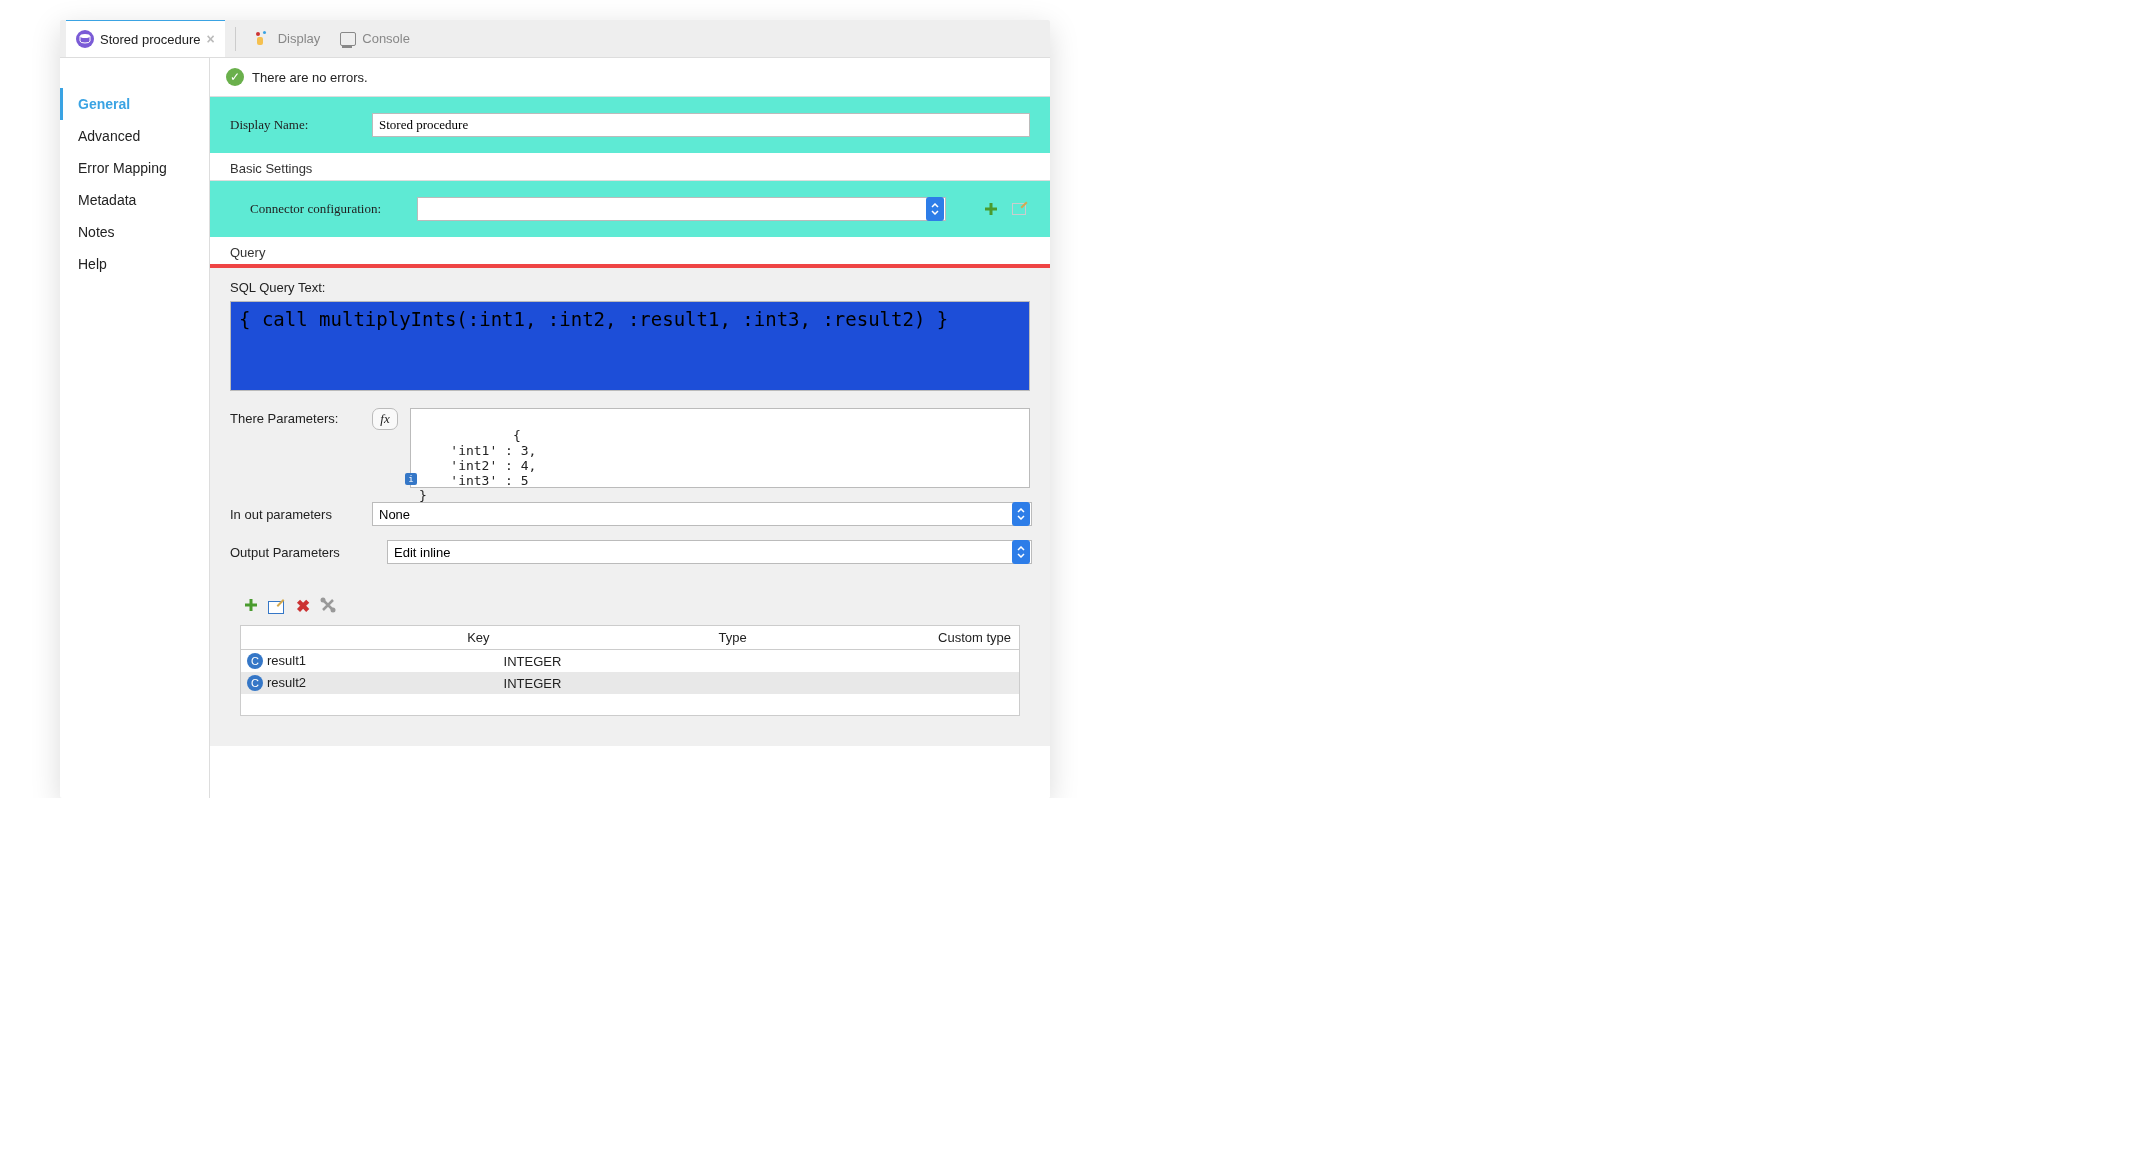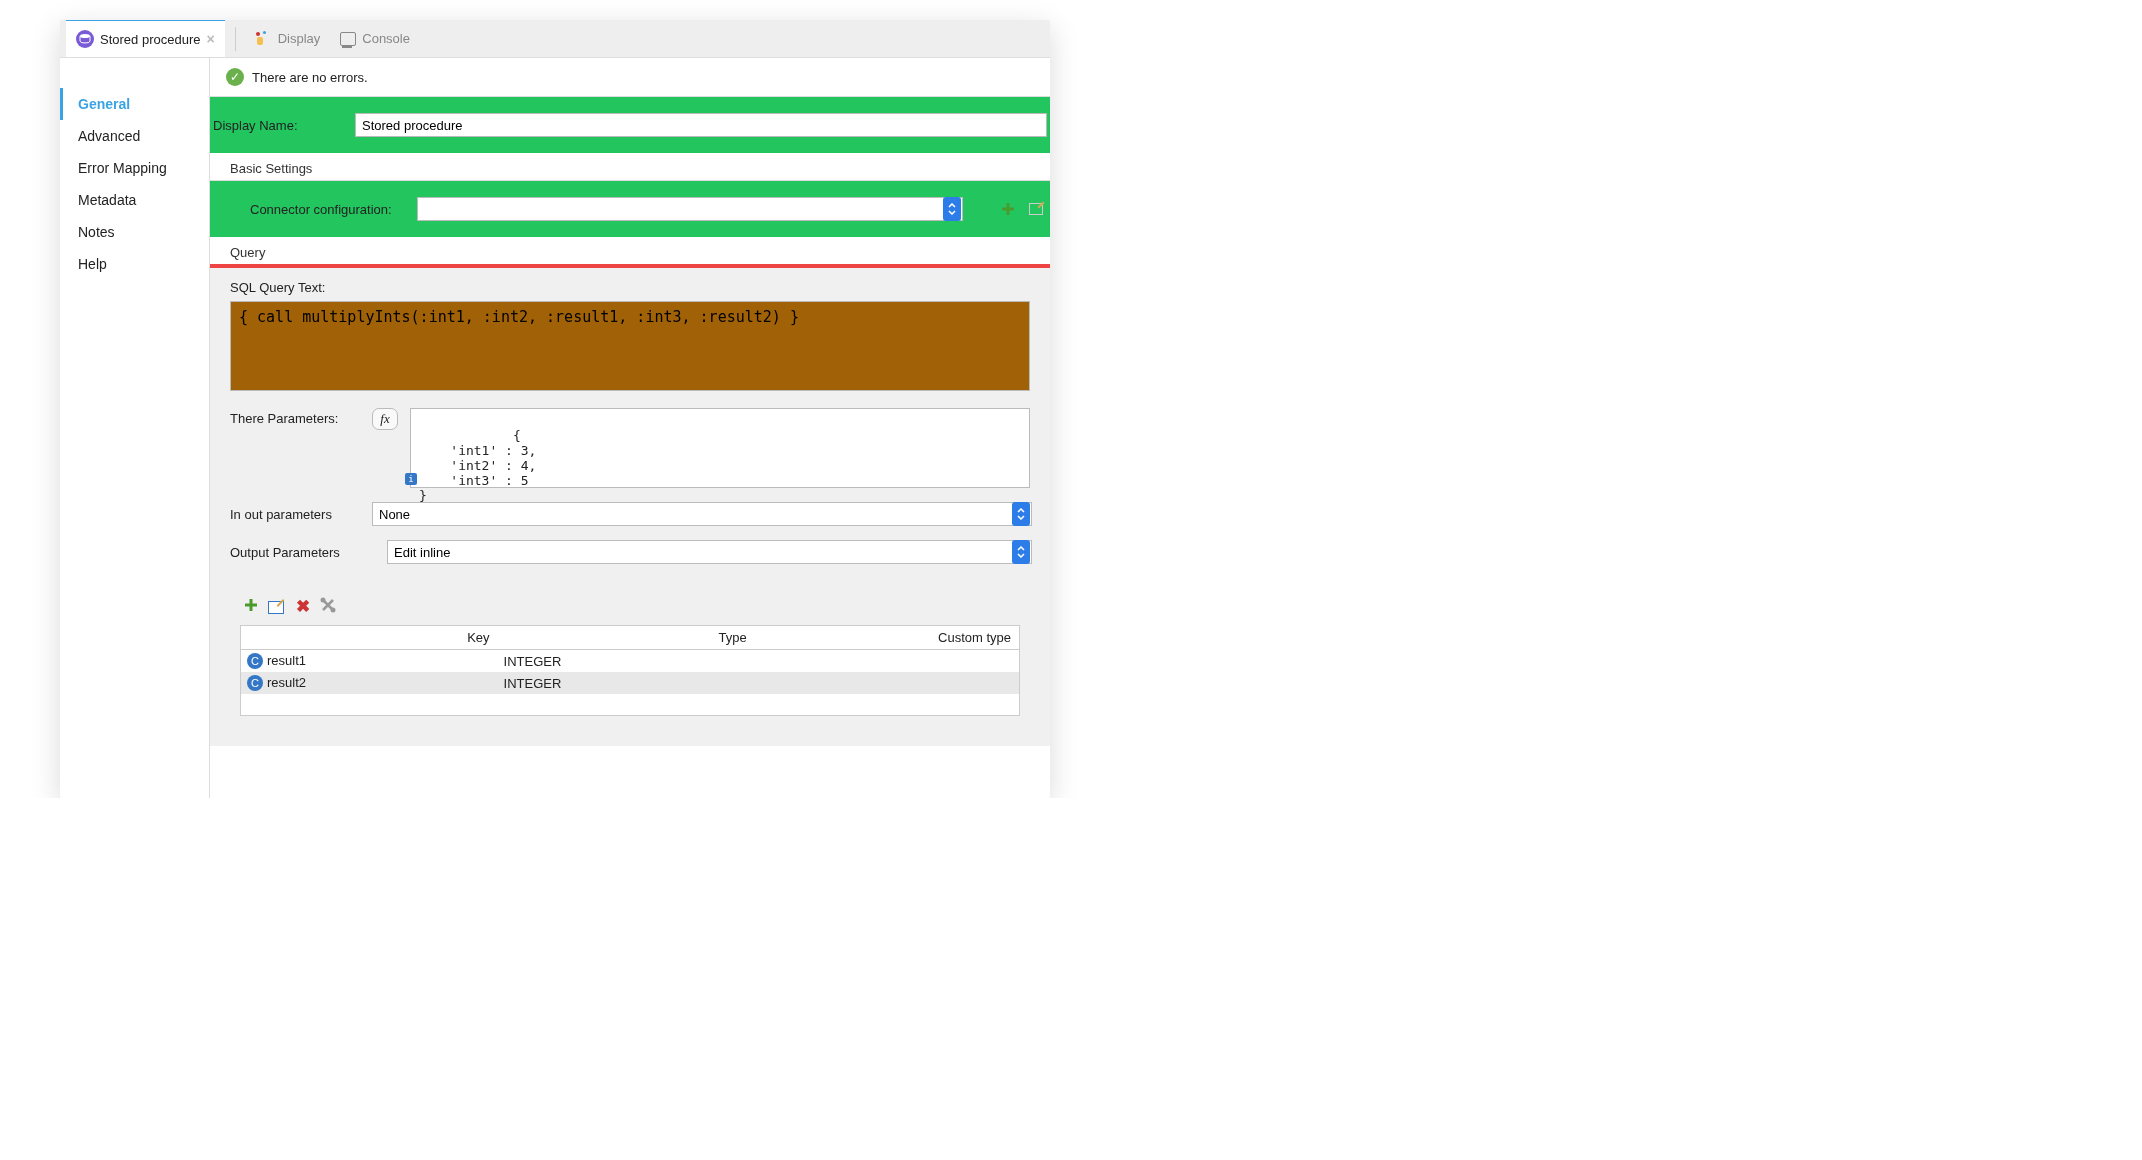--- a/index.html
+++ b/index.html
@@ -94,21 +94,21 @@
     .status-bar {
       display: flex; align-items: center; gap: 8px;
       padding: 10px 16px;
     }
     .check-icon {
       width: 18px; height: 18px; border-radius: 50%;
       background: #6ab04c; display: inline-flex; align-items: center; justify-content: center;
       color: #fff; font-size: 12px;
     }
     .section {
-      background: #22c55e; padding: 10px 3px; border-top: 1px solid #ddd;
+      background: #5eead4; padding: 10px 20px; border-top: 1px solid #ddd; font-family: Liberation Serif, serif;
     }
     .section-title {
       padding: 8px 20px 4px; font-size: 13px; color: #333;
       background: #fff;
     }
     .row {
       display: flex; align-items: center; gap: 12px; margin: 6px 0;
     }
     .label {
       width: 130px; font-size: 13px; color: #222;
@@ -146,22 +146,22 @@
     }
     .edit-btn::after {
       content: ""; position: absolute; width: 8px; height: 2px;
       background: #d4a94f; transform: rotate(-45deg); top: 4px; left: 8px;
     }
     .query-section {
       background: #f0f0f0; padding: 12px 20px 20px; border-top: 4px solid #ef4444;
     }
     .query-label { margin-bottom: 6px; font-size: 13px; }
     .textarea {
-      width: 100%; height: 90px; border: 1px solid #bbb; background: #a16207;
-      padding: 6px 8px; font-family: "Menlo", "Monaco", monospace; font-size: 15px;
+      width: 100%; height: 90px; border: 1px solid #bbb; background: #1d4ed8;
+      padding: 6px 8px; font-family: "Menlo", "Monaco", monospace; font-size: 19px;
       resize: none;
     }
     .fx-btn {
       width: 26px; height: 22px; border: 1px solid #bbb; background: #f9f9f9;
       display: inline-flex; align-items: center; justify-content: center;
       font-style: italic; font-family: serif; font-size: 13px;
       cursor: pointer; border-radius: 7px;
     }
     .params-box {
       flex: 1; height: 80px; border: 1px solid #bbb; background: #fff;

